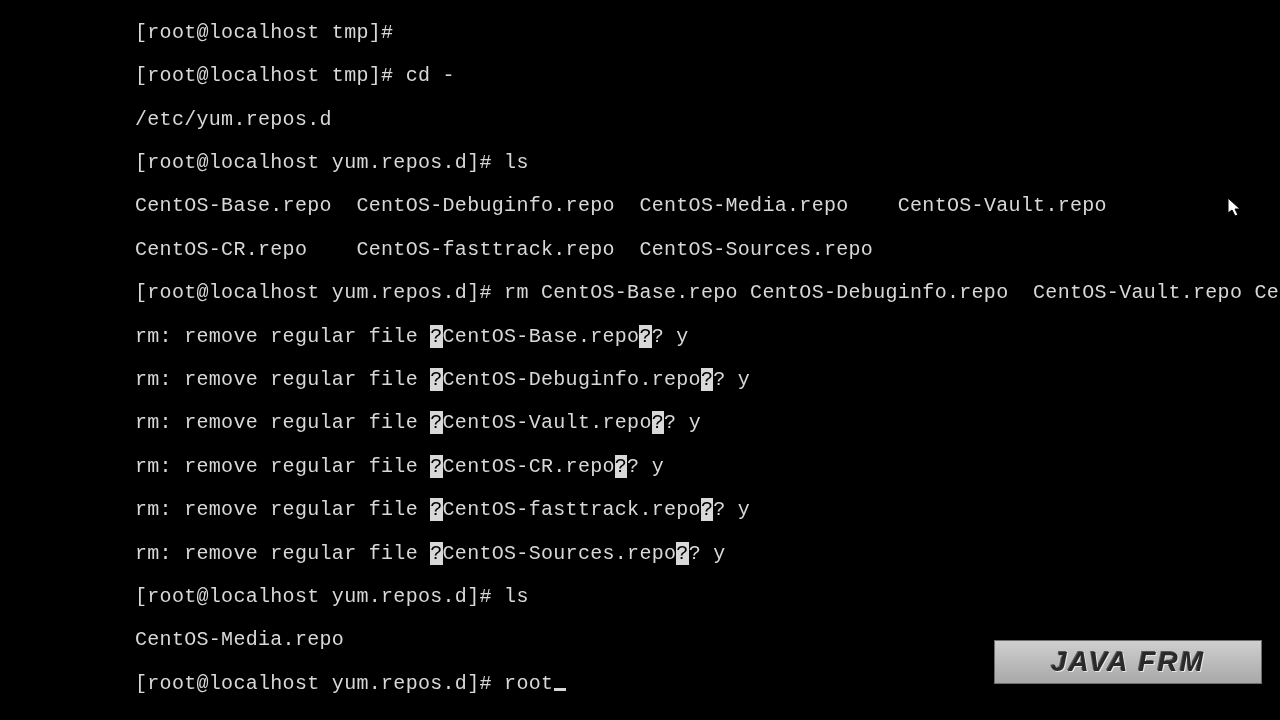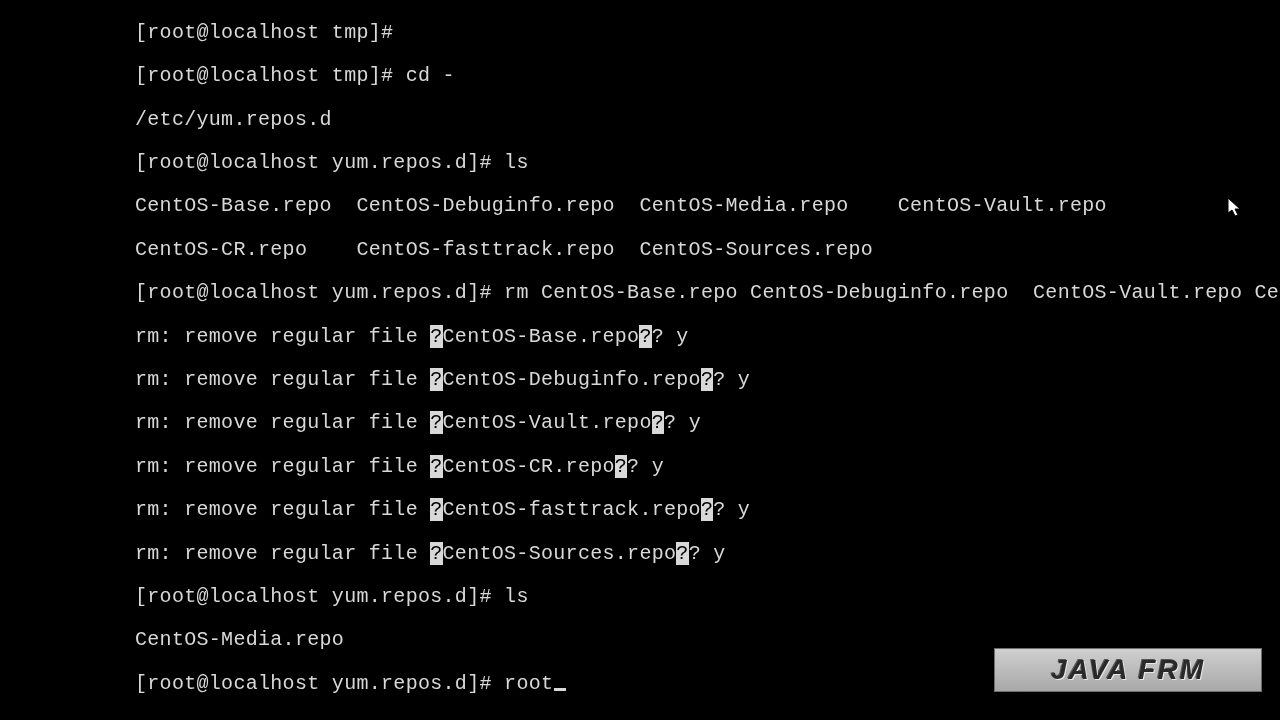--- a/index.html
+++ b/index.html
@@ -39,21 +39,21 @@
     top: 198px;
     left: 1228px;
     width: 14px;
     height: 20px;
     pointer-events: none;
   }
   .mouse svg { display: block; }
   .watermark {
     position: absolute;
     right: 18px;
-    bottom: 28px;
+    bottom: 36px;
     width: 268px;
     height: 44px;
     background: linear-gradient(#cfcfcf, #a8a8a8);
     border: 1px solid #6e6e6e;
     display: flex;
     align-items: center;
     justify-content: center;
     font-family: Arial, sans-serif;
     font-weight: 900;
     font-style: italic;

